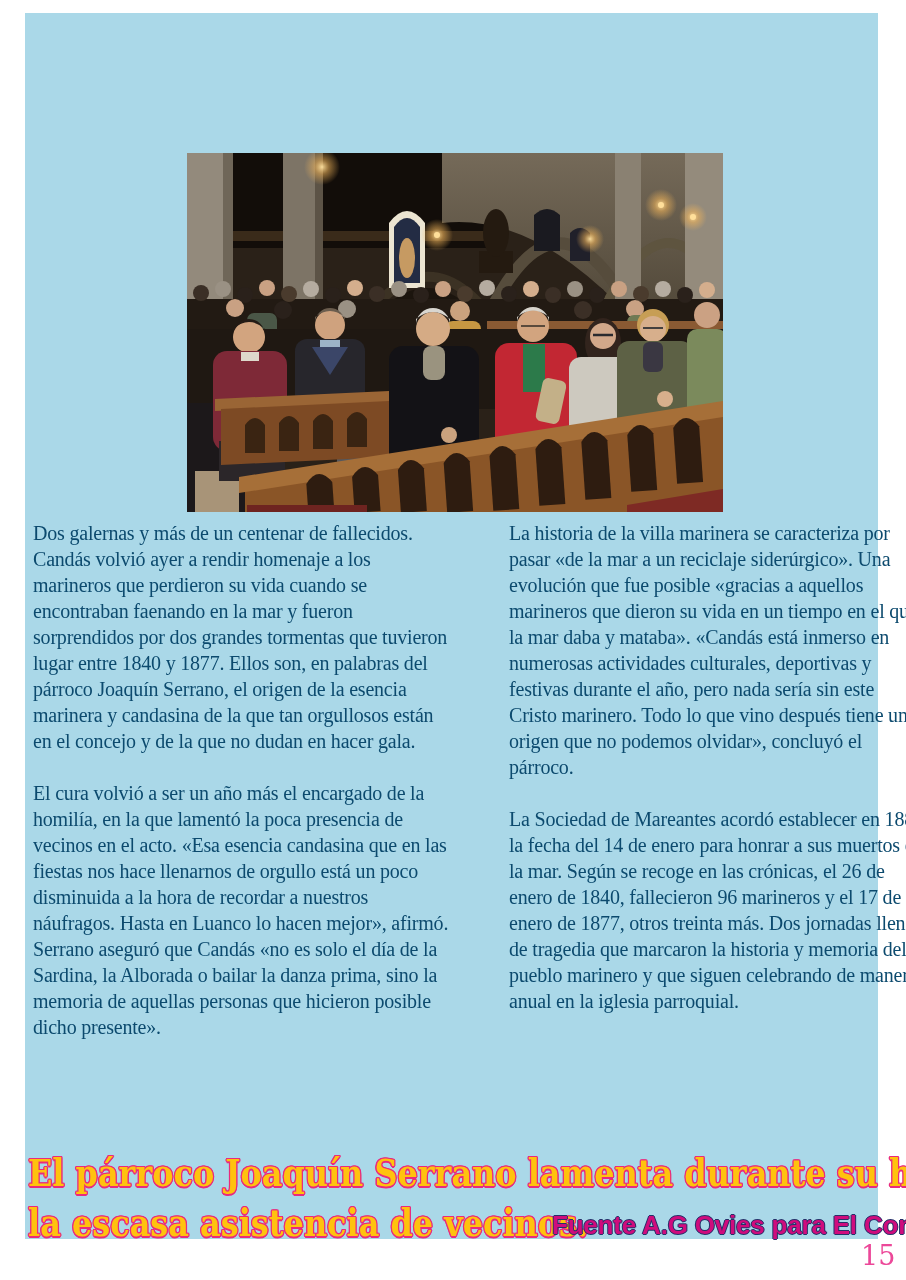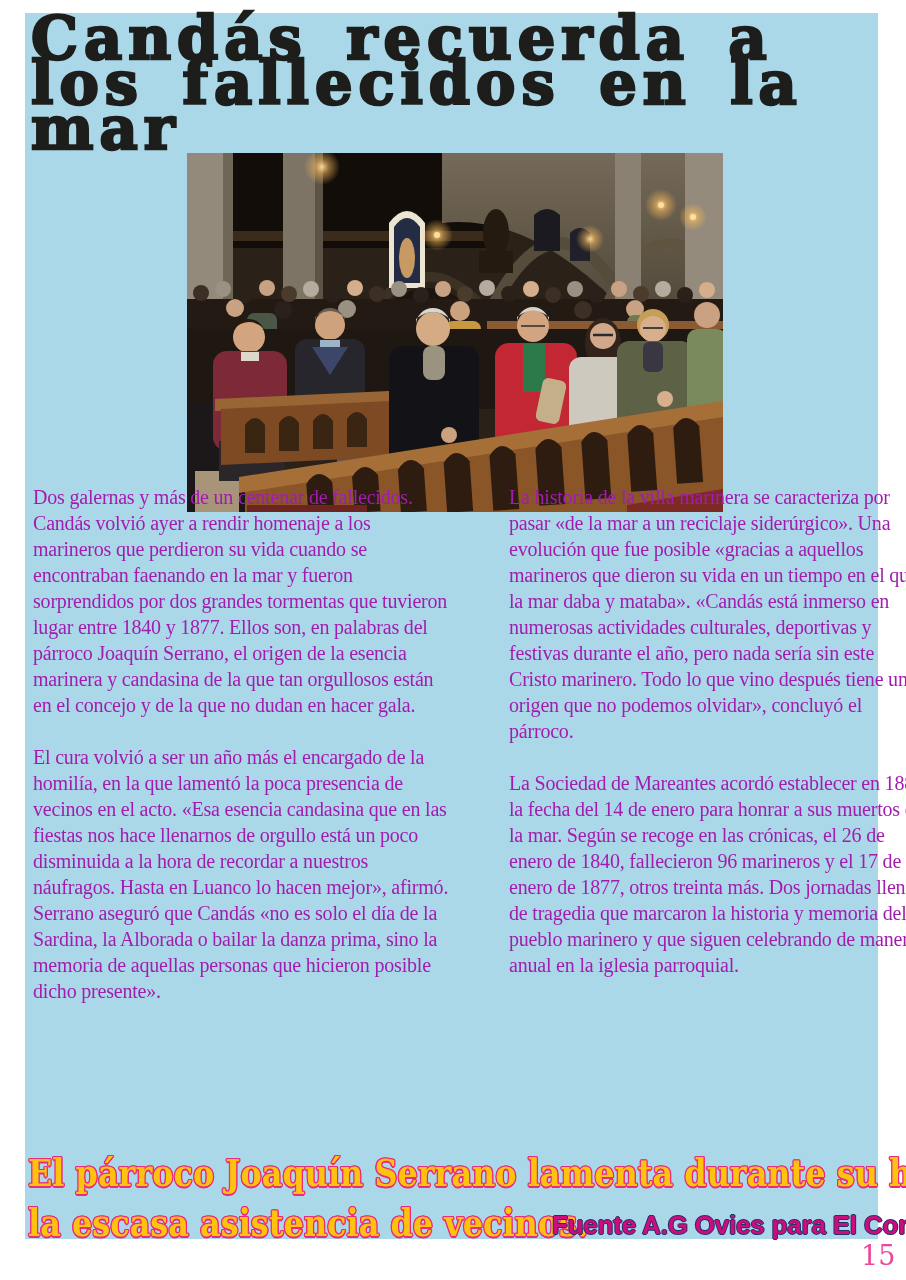--- a/index.html
+++ b/index.html
@@ -12,21 +12,21 @@
             font-family:"DejaVu Serif",serif;font-weight:bold;color:#1d1d1b;
             font-size:59px;line-height:45px;letter-spacing:6px;word-spacing:12px;
             -webkit-text-stroke:2.6px #1d1d1b;}
   .headline .hl-line{white-space:nowrap;}
 
   
   .photo-frame{position:absolute;left:187px;top:153px;width:536px;height:359px;overflow:hidden;
                background:#241c13;}
 
   
-  .col{position:absolute;top:484px;width:416px;color:#a21caf;font-size:20px;line-height:26px;
+  .col{position:absolute;top:520px;width:416px;color:#0c4a6e;font-size:20px;line-height:26px;
        letter-spacing:-0.2px;text-align:left;hyphens:auto;-webkit-hyphens:auto;}
   .col p{margin:0 0 26px 0;}
   .col-left{left:33px;}
   .col-right{left:461px;margin-left:48px;}
 
   
   .caption-line{position:absolute;left:28px;font-family:"DejaVu Serif",serif;font-weight:bold;
                 font-size:38px;color:#ffc20e;white-space:nowrap;
                 transform:scaleX(0.84);transform-origin:left top;
                 -webkit-text-stroke:1.2px #e92a7e;paint-order:stroke fill;
@@ -42,25 +42,20 @@
   .page-number{position:absolute;left:861px;top:1240px;font-family:"DejaVu Serif",serif;
                font-size:27px;color:#ec4899;}
 </style>
 </head>
 <body>
 
 <div class="page">
 
   <div class="panel"></div>
 
-  <div class="headline">
-    <div class="hl-line">Candás recuerda a</div>
-    <div class="hl-line">los fallecidos en la</div>
-    <div class="hl-line">mar</div>
-  </div>
 
   <div class="photo-frame">
     <svg width="536" height="359" viewBox="0 0 536 359" xmlns="http://www.w3.org/2000/svg">
       <defs>
         <radialGradient id="glow" cx="50%" cy="50%" r="50%">
           <stop offset="0%" stop-color="#ffe2a0" stop-opacity="0.95"></stop>
           <stop offset="40%" stop-color="#f0b45a" stop-opacity="0.55"></stop>
           <stop offset="100%" stop-color="#f0b45a" stop-opacity="0"></stop>
         </radialGradient>
         <linearGradient id="ceil" x1="0" y1="0" x2="0" y2="1">

